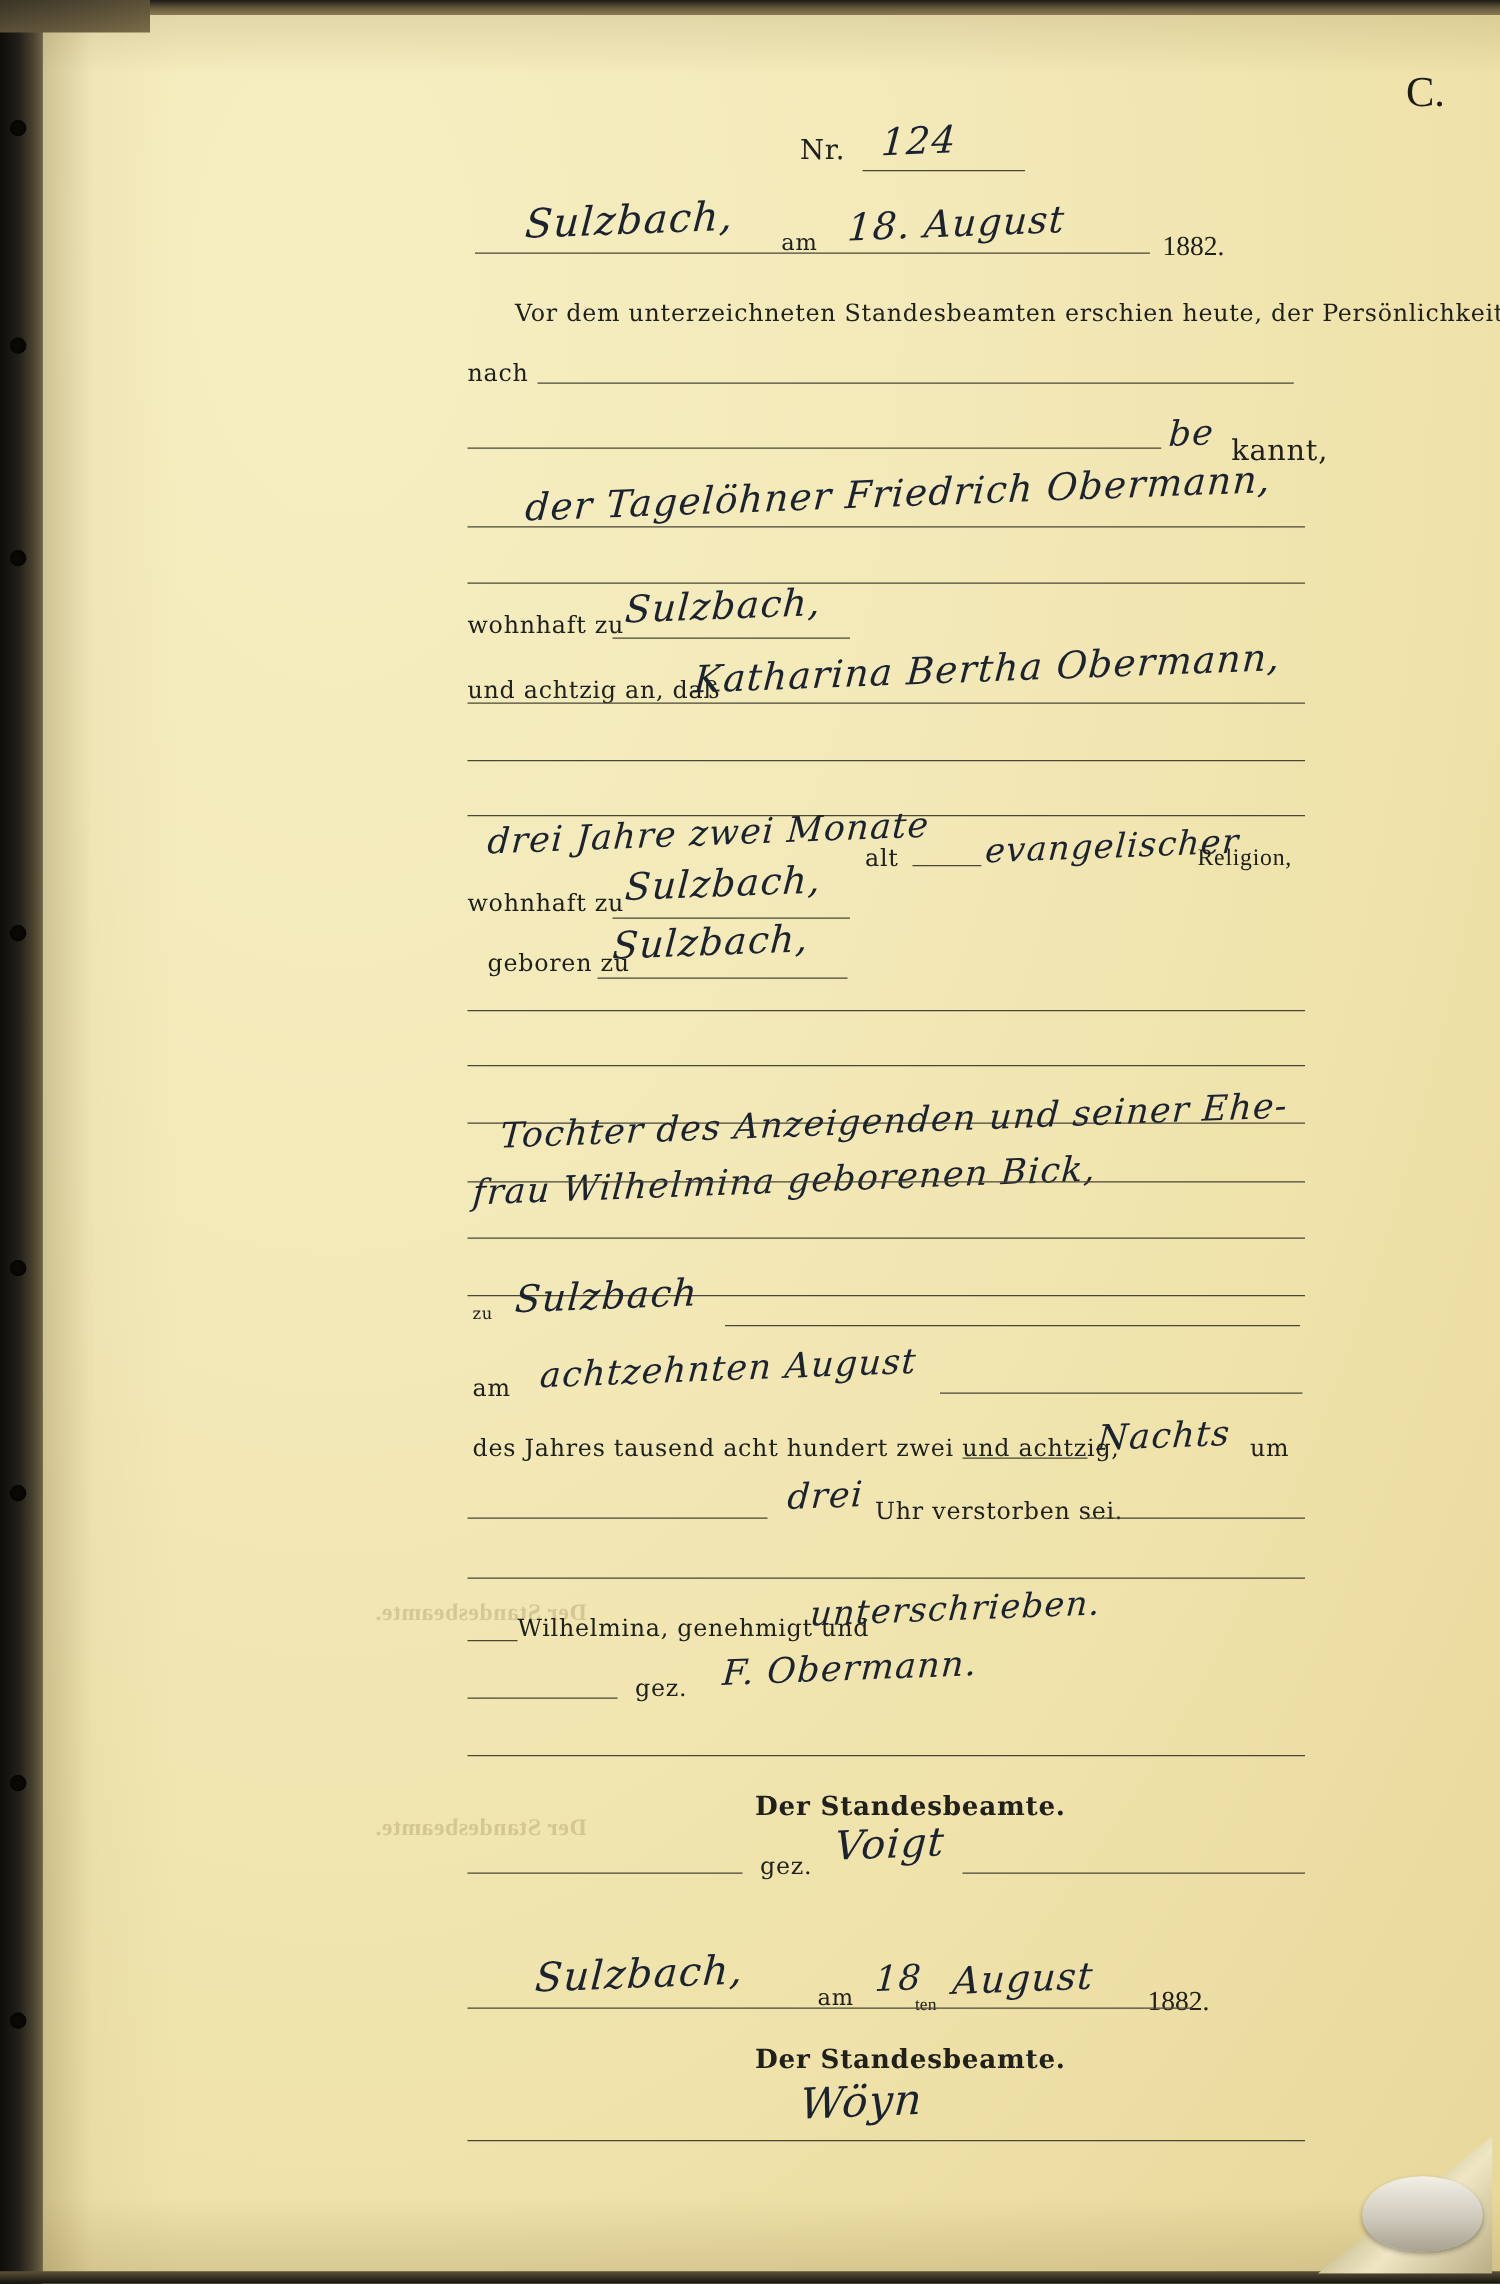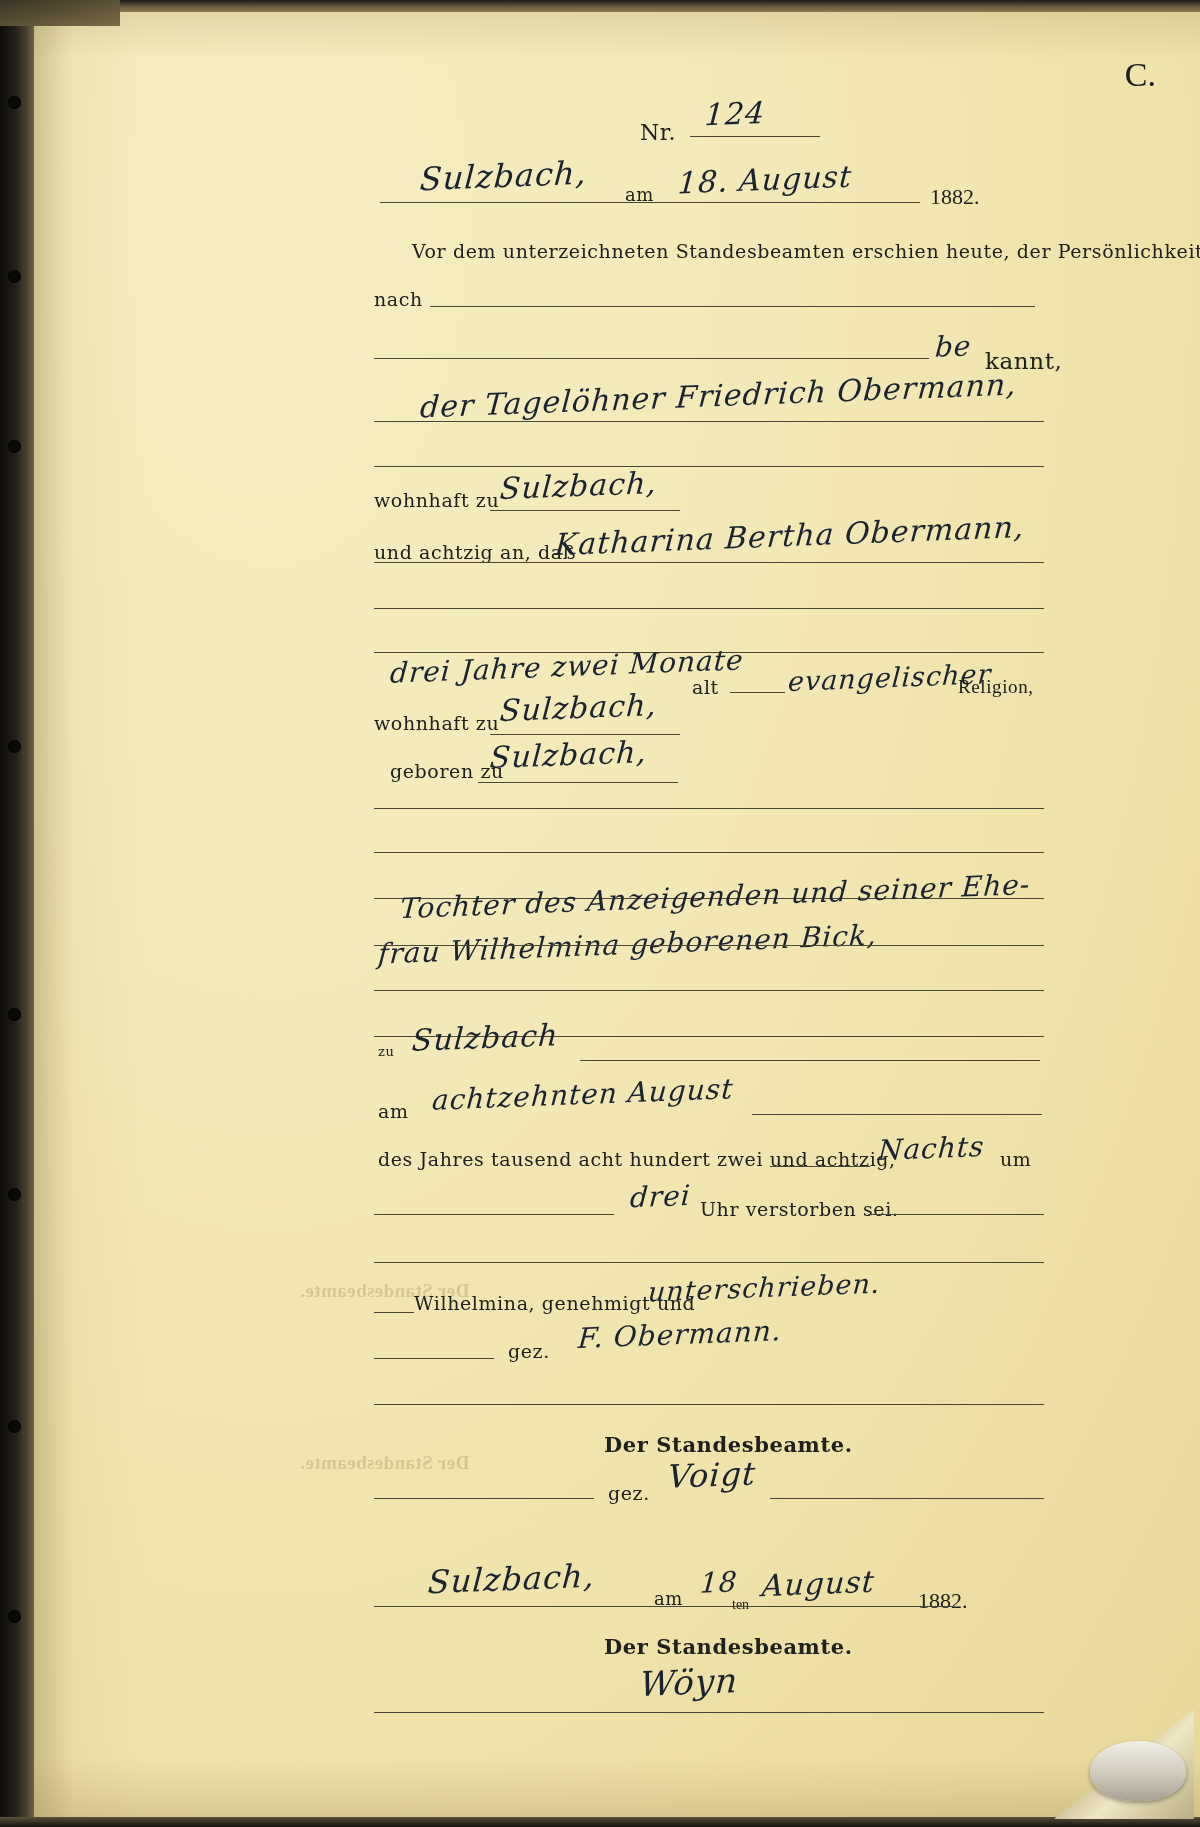--- a/index.html
+++ b/index.html
@@ -147,21 +147,21 @@
 
   <div id="topstrip"></div>
   <div id="topstrip2"></div>
   <div id="bottomstrip"></div>
 
   <div class="ghost" style="left:300px; top:1280px; font-size:19px;">Der Standesbeamte.</div>
   <div class="ghost" style="left:300px; top:1452px; font-size:19px;">Der Standesbeamte.</div>
 
   <div id="letterC">C.</div>
 
-  <div class="txt fraktur" style="left:640px; top:108px; font-size:22px;margin-top:12px;">Nr.</div>
+  <div class="txt fraktur" style="left:640px; top:108px; font-size:22px;">Nr.</div>
   <div class="hand" style="left:705px; top:96px; font-size:30px;">124</div>
   <div class="rule" style="left:690px; top:136px; width:130px;"></div>
 
   <div class="hand" style="left:420px; top:157px; font-size:32px;">Sulzbach,</div>
   <div class="txt fraktur" style="left:625px; top:184px; font-size:18px;">am</div>
   <div class="hand" style="left:678px; top:162px; font-size:30px;">18. August</div>
   <div class="txt" style="left:930px; top:184px; font-size:22px;">1882.</div>
   <div class="rule" style="left:380px; top:202px; width:540px;"></div>
 
   <div class="txt fraktur" style="left:412px; top:240px; font-size:19px;">Vor dem unterzeichneten Standesbeamten erschien heute, der Persönlichkeit</div>

